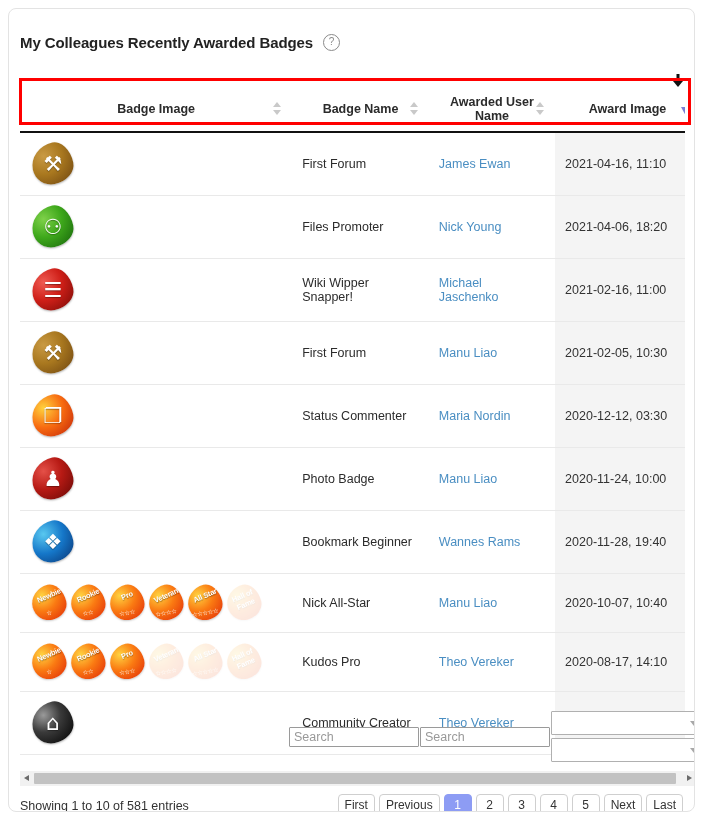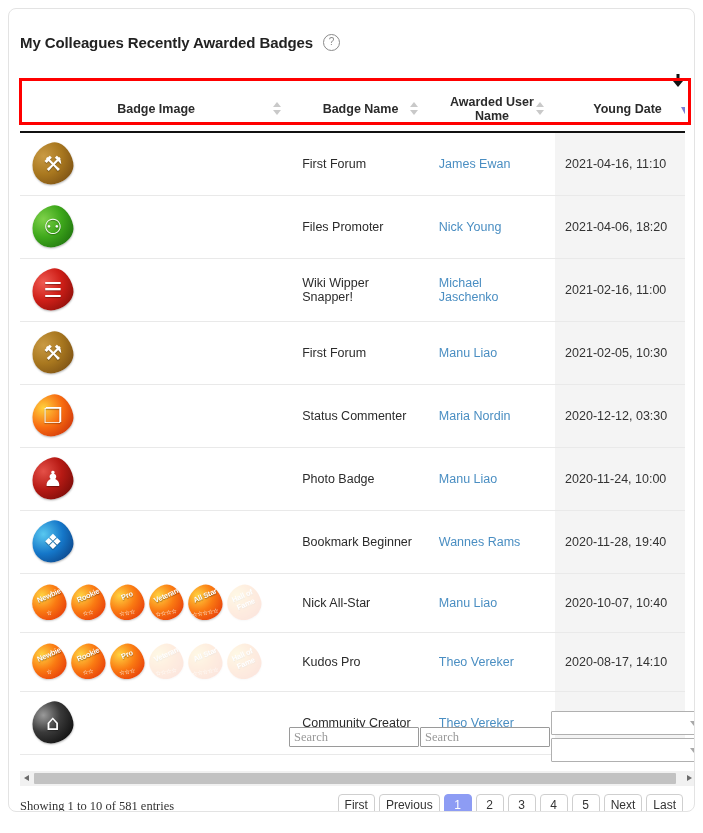--- a/index.html
+++ b/index.html
@@ -242,21 +242,21 @@
     top: 18px;
     width: 130px;
     height: 20px;
     box-sizing: border-box;
     border: 1px solid #9a9a9a;
     border-radius: 1px;
     font-size: 12.5px;
     padding: 1px 4px;
     color: #333;
     background: #fff;
-    font-family: Liberation Serif, serif;
+    font-family: Liberation Sans, sans-serif;
   }
   .search-input::placeholder { color: #999; }
   #filter-badge-name { left: 269px; }
   #filter-user-name  { left: 400px; }
 
   .select-stack {
     position: absolute;
     left: 531px;
     top: 2px;
     width: 160px;
@@ -325,21 +325,20 @@
     left: 0; right: 0;
     top: 783px;
     height: 36px;
   }
   .showing-text {
     position: absolute;
     left: 11px;
     top: 7px;
     font-size: 12.5px;
     color: #333333;
-    font-family: Liberation Serif, serif;
   }
   .pagination {
     position: absolute;
     right: 11px;
     top: 2px;
     display: flex;
     gap: 4px;
     justify-content: space-between;
   }
   .page-btn {
@@ -414,21 +413,21 @@
               </span>
           </th>
           <th class="col-user-name">
             <span>Awarded User Name</span>
             <span class="sort-arrows">
                 <i class="up"></i>
                 <i class="dn"></i>
               </span>
           </th>
           <th class="col-award-date">
-            <span>Young Date</span>
+            <span>Award Image</span>
             <span class="sort-desc-arrow"></span>
           </th>
         </tr>
       </thead>
       <tbody id="table-body">
           <tr>
             <td class="cell-badge-image"><div class="badge"><div class="blob blob-brown"></div><div class="glyph">⚒</div></div></td>
             <td class="cell-badge-name">First Forum</td>
             <td class="cell-user-name"><a class="user-link">James Ewan</a></td>
             <td class="cell-award-date">2021-04-16, 11:10</td>

